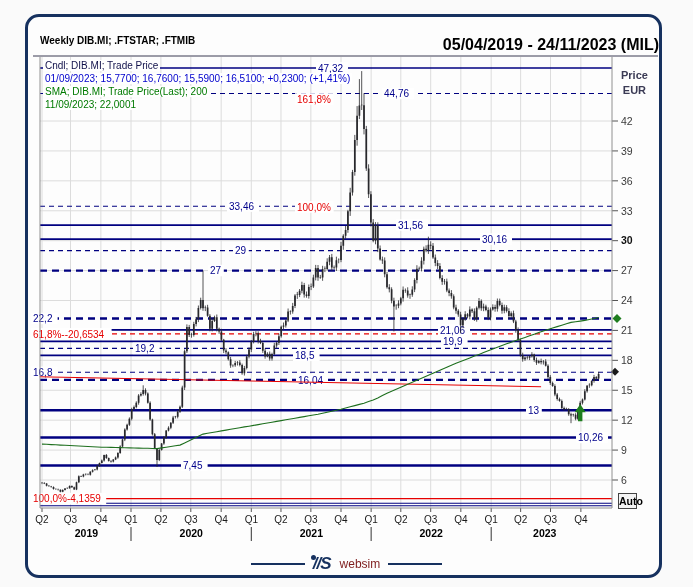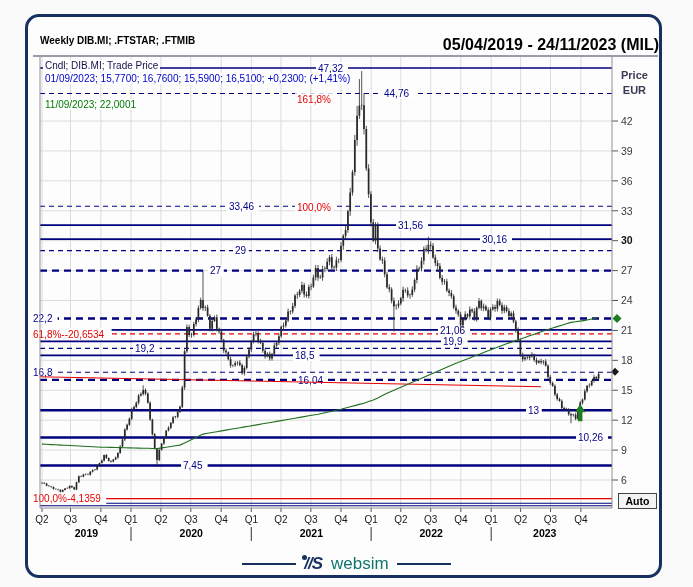--- a/index.html
+++ b/index.html
@@ -10,28 +10,28 @@
   #chart-svg{position:absolute;left:0;top:0;z-index:2;}
   .abs{position:absolute;z-index:3;}
   #page-title{left:40px;top:35px;font-size:10px;font-weight:bold;color:#000;}
   #date-range{right:34px;top:36px;font-size:16px;font-weight:bold;color:#000;}
   .legend-line{left:43px;font-size:10px;background:#fff;padding:0 2px;white-space:nowrap;}
   #legend-1{top:60px;color:#10104a;}
   #legend-2{top:73px;color:#0000cc;}
   #legend-3{top:86px;color:#007a00;}
   #legend-4{top:99px;color:#007a00;}
   #price-title{left:621px;top:68px;font-size:11px;font-weight:bold;color:#3b3b55;line-height:15px;text-align:center;}
-  #auto-button{left:618px;top:493px;width:39px;height:16px;border:1px solid #444;background:#f4f4f4;
+  #auto-button{left:618px;top:493px;width:19px;height:16px;border:1px solid #444;background:#f4f4f4;
     font-size:10.5px;font-weight:bold;color:#000;text-align:center;line-height:15px;box-sizing:border-box;}
   #watermark{left:0;top:551px;width:693px;text-align:center;z-index:3;}
   #watermark .wm-inner{display:inline-flex;align-items:center;gap:8px;}
   .wm-line{display:inline-block;width:54px;height:2px;background:#16315f;}
   .wm-logo{font-style:italic;font-weight:bold;font-size:17px;color:#16315f;letter-spacing:-1px;position:relative;}
   .wm-dot{position:absolute;left:-2px;top:1px;width:5px;height:5px;border-radius:50%;background:#16315f;}
-  .wm-text{font-size:17px;color:#0f766e;margin-left:1px;}
+  .wm-text{font-size:12px;color:#7f1d1d;margin-left:1px;}
 </style>
 </head>
 <body>
 
 <div id="stage">
   <div id="window-frame"></div>
 
   <svg id="chart-svg" width="693" height="545" viewBox="0 0 693 545">
       <g>
         <line x1="42" y1="57" x2="42" y2="508" stroke="#dcdcdc" stroke-width="1"></line>
@@ -232,20 +232,21 @@
         <line x1="612" y1="57" x2="612" y2="508" stroke="#909090" stroke-width="1"></line>
         <line x1="40" y1="508" x2="612" y2="508" stroke="#909090" stroke-width="1"></line>
       </g>
     </svg>
 
   <div class="abs" id="page-title">Weekly DIB.MI; .FTSTAR; .FTMIB</div>
   <div class="abs" id="date-range">05/04/2019 - 24/11/2023 (MIL)</div>
 
   <div class="abs legend-line" id="legend-1">Cndl; DIB.MI; Trade Price</div>
   <div class="abs legend-line" id="legend-2">01/09/2023; 15,7700; 16,7600; 15,5900; 16,5100; +0,2300; (+1,41%)</div>
+  <div class="abs legend-line" id="legend-3">SMA; DIB.MI; Trade Price(Last); 200</div>
   <div class="abs legend-line" id="legend-4">11/09/2023; 22,0001</div>
 
   <div class="abs" id="price-title">
     <div>Price</div>
     <div>EUR</div>
   </div>
 
   <div class="abs" id="auto-button">Auto</div>
 
   <div class="abs" id="watermark">

